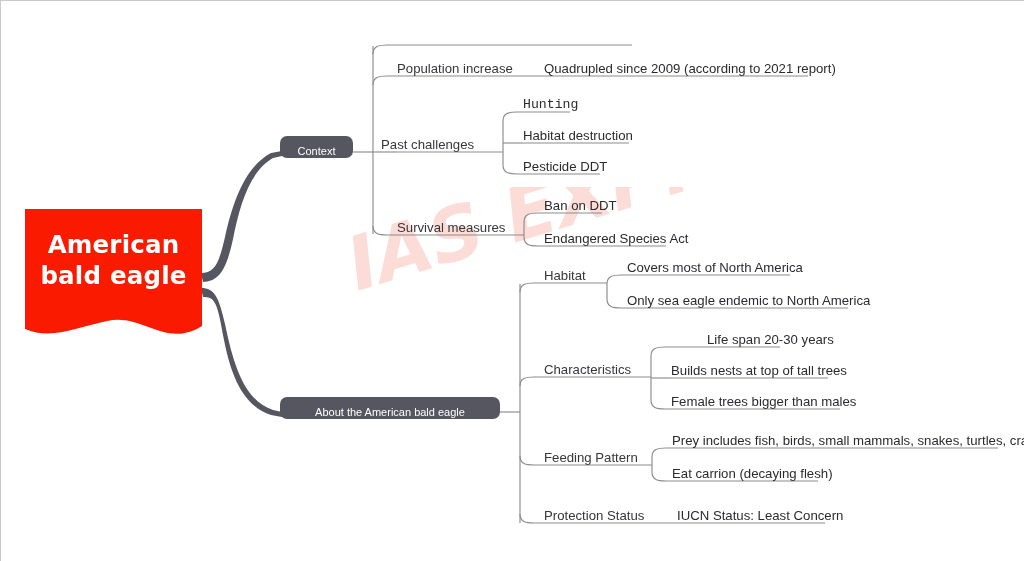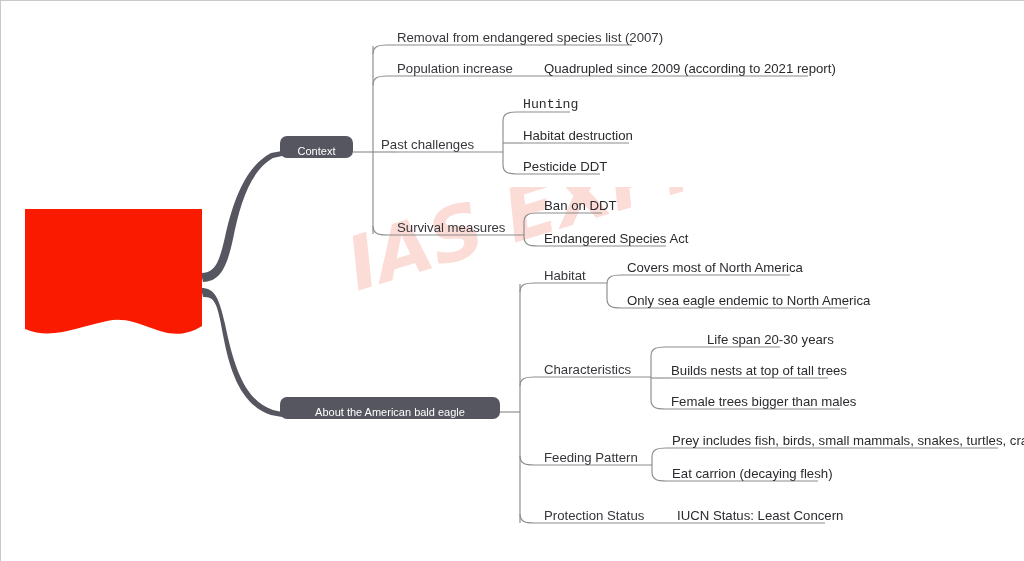--- a/index.html
+++ b/index.html
@@ -216,26 +216,29 @@
     <path class="underline" d="M 676 522 H 824"></path>
   </svg>
 
   <div id="root-node">
     <svg viewBox="0 0 177 134" width="177" height="134" aria-hidden="true">
       <path d="M 0 0 L 177 0 L 177 117
                C 140 140 118 104 82 112
                C 50 119 26 131 0 120 Z" fill="#F91A00"></path>
     </svg>
   </div>
+  <div id="root-label">
+    <span>American</span><br>
+    <span>bald eagle</span>
+  </div>
 
   <div class="pill" style="left:279px; top:135px; width:73px;">Context</div>
 
   <div class="pill" style="left:279px; top:396px; width:220px;">About the American bald eagle</div>
 
-  <div class="node-text lvl2" style="left:396px; top:29px;">Removal from endangered species list (2007)</div>
 
   <div class="node-text lvl2" style="left:396px; top:60px;">Population increase</div>
 
   <div class="node-text lvl2" style="left:380px; top:136px;">Past challenges</div>
 
   <div class="node-text lvl2" style="left:396px; top:219px;">Survival measures</div>
 
   <div class="node-text leaf" style="left:543px; top:60px;">Quadrupled since 2009 (according to 2021 report)</div>
 
   <div class="node-text leaf" style="left:522px; top:96px;font-family:Liberation Mono, monospace;">Hunting</div>

